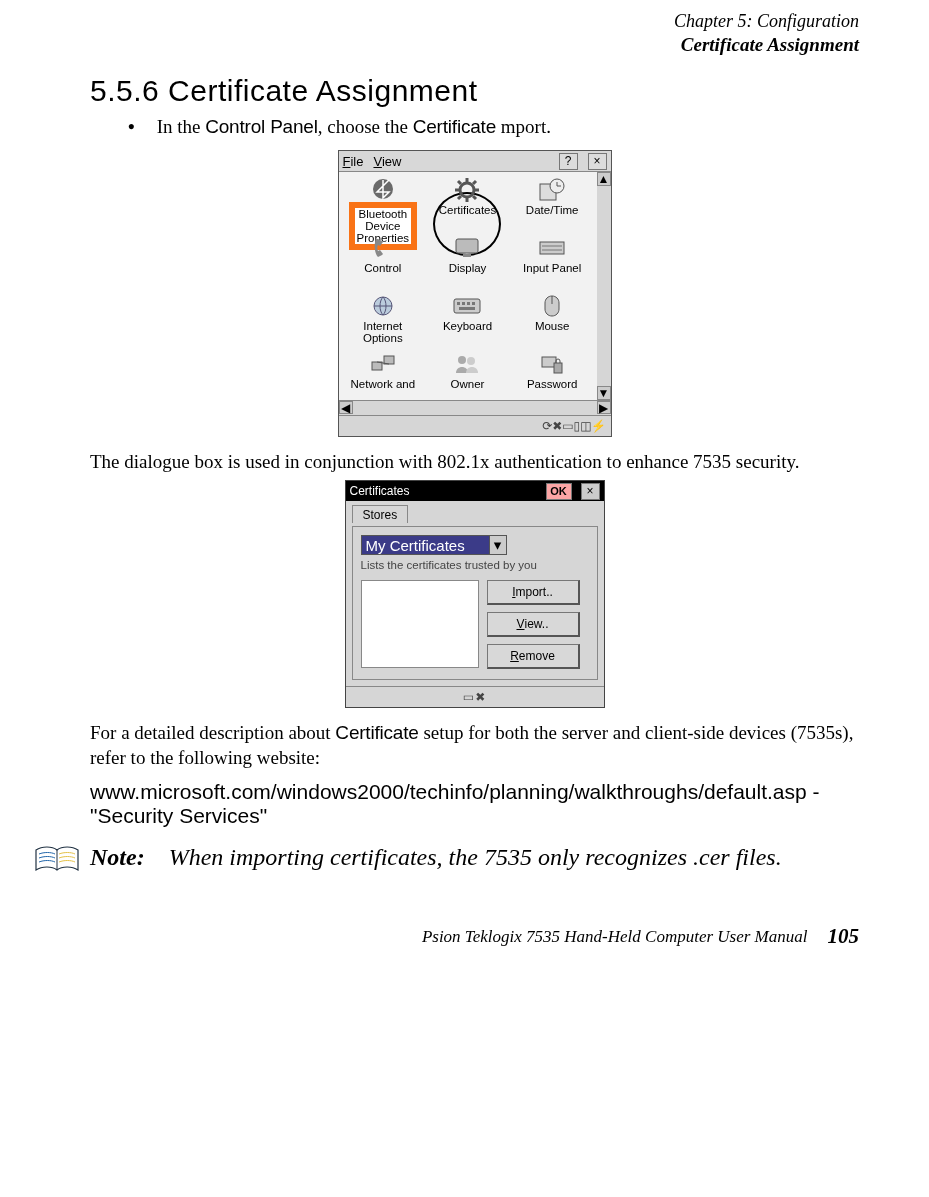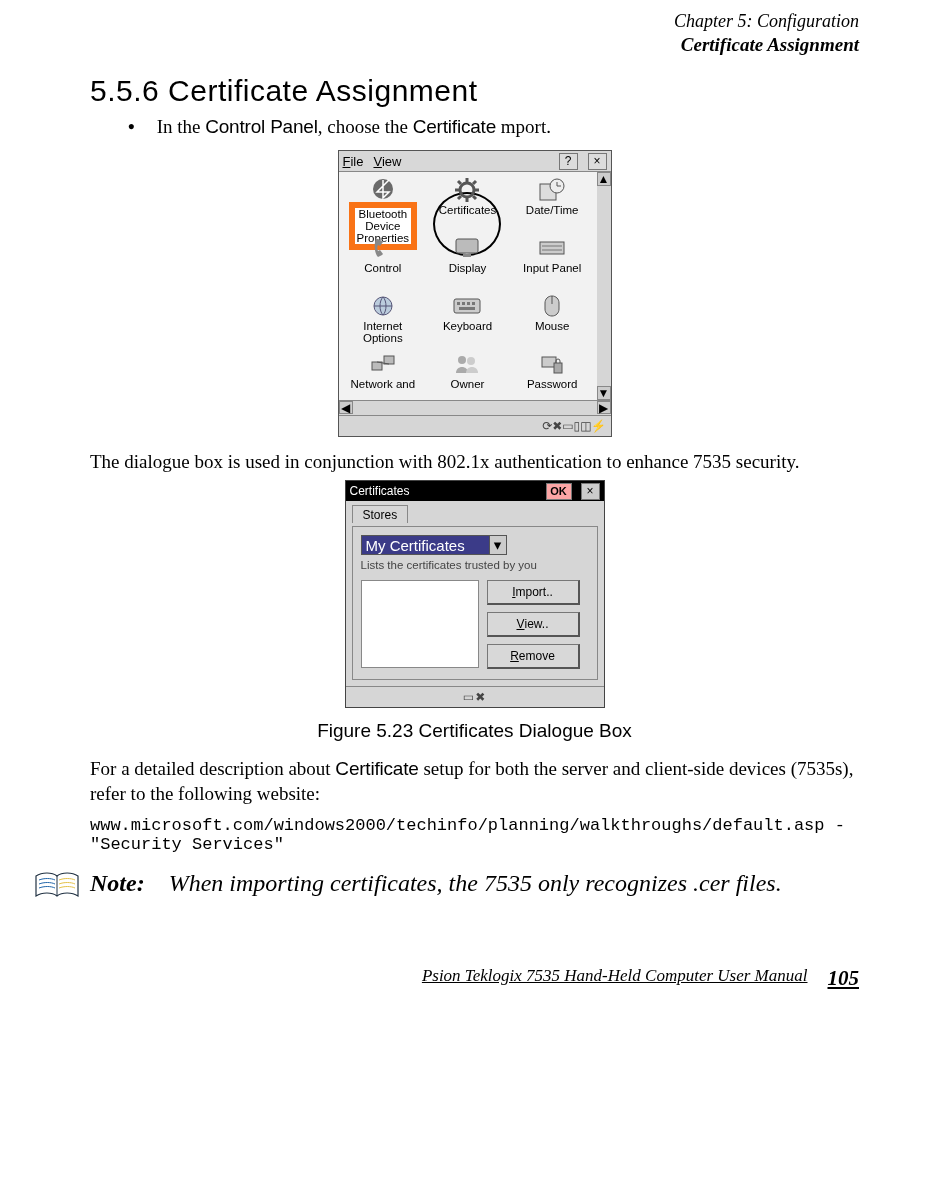--- a/index.html
+++ b/index.html
@@ -214,38 +214,38 @@
     font-size: 19px;
     font-weight: 400;
     margin: 4px 0 14px 0;
   }
   .para {
     font-size: 19px;
     line-height: 1.32;
     margin: 0 0;
   }
   .url-line {
-    font-family: Liberation Mono, monospace;
-    font-size: 17px;
+    font-family: Liberation Sans, sans-serif;
+    font-size: 21px;
     font-weight: 400;
     margin: 10px 0 16px 0;
   }
   .note-row {
     display: flex; align-items: flex-start; gap: 10px;
     margin-left: -56px;
   }
   .note-icon {
     width: 46px; height: 32px; flex: 0 0 auto;
   }
   .note-text { font-size: 24px; }
   .note-label { font-style: italic; font-weight: bold; padding-right: 18px; }
   .footer {
-    display: flex; justify-content: flex-end; align-items: flex-start; gap: 20px;
+    display: flex; justify-content: flex-end; align-items: center; gap: 20px;
     font-style: italic;
-    margin-top: 64px; padding-right: 0; text-decoration: underline;
+    margin-top: 48px; padding-right: 0;
   }
   .footer .title { font-size: 17px; }
   .footer .pg { font-size: 21px; font-weight: bold; font-style: italic; }
   .u { text-decoration: underline; }
 </style>
 </head>
 <body>
 
 <div class="page">
 
@@ -469,21 +469,20 @@
               </div>
           </div>
         </div>
       </div>
       <div class="cert-footer">
         <span>▭✖</span>
       </div>
     </div>
   </div>
 
-  <div class="caption">Figure 5.23 Certificates Dialogue Box</div>
 
   <div class="para">
     <span>For a detailed description about </span><span class="bold-sans">Certificate</span><span> setup for both the server and client-side devices (7535s), refer to the following website:</span>
   </div>
 
   <div class="url-line">www.microsoft.com/windows2000/techinfo/planning/walkthroughs/default.asp - "Security Services"</div>
 
   <div class="note-row">
     <span class="note-icon">
       <svg width="46" height="32" viewBox="0 0 46 32">

